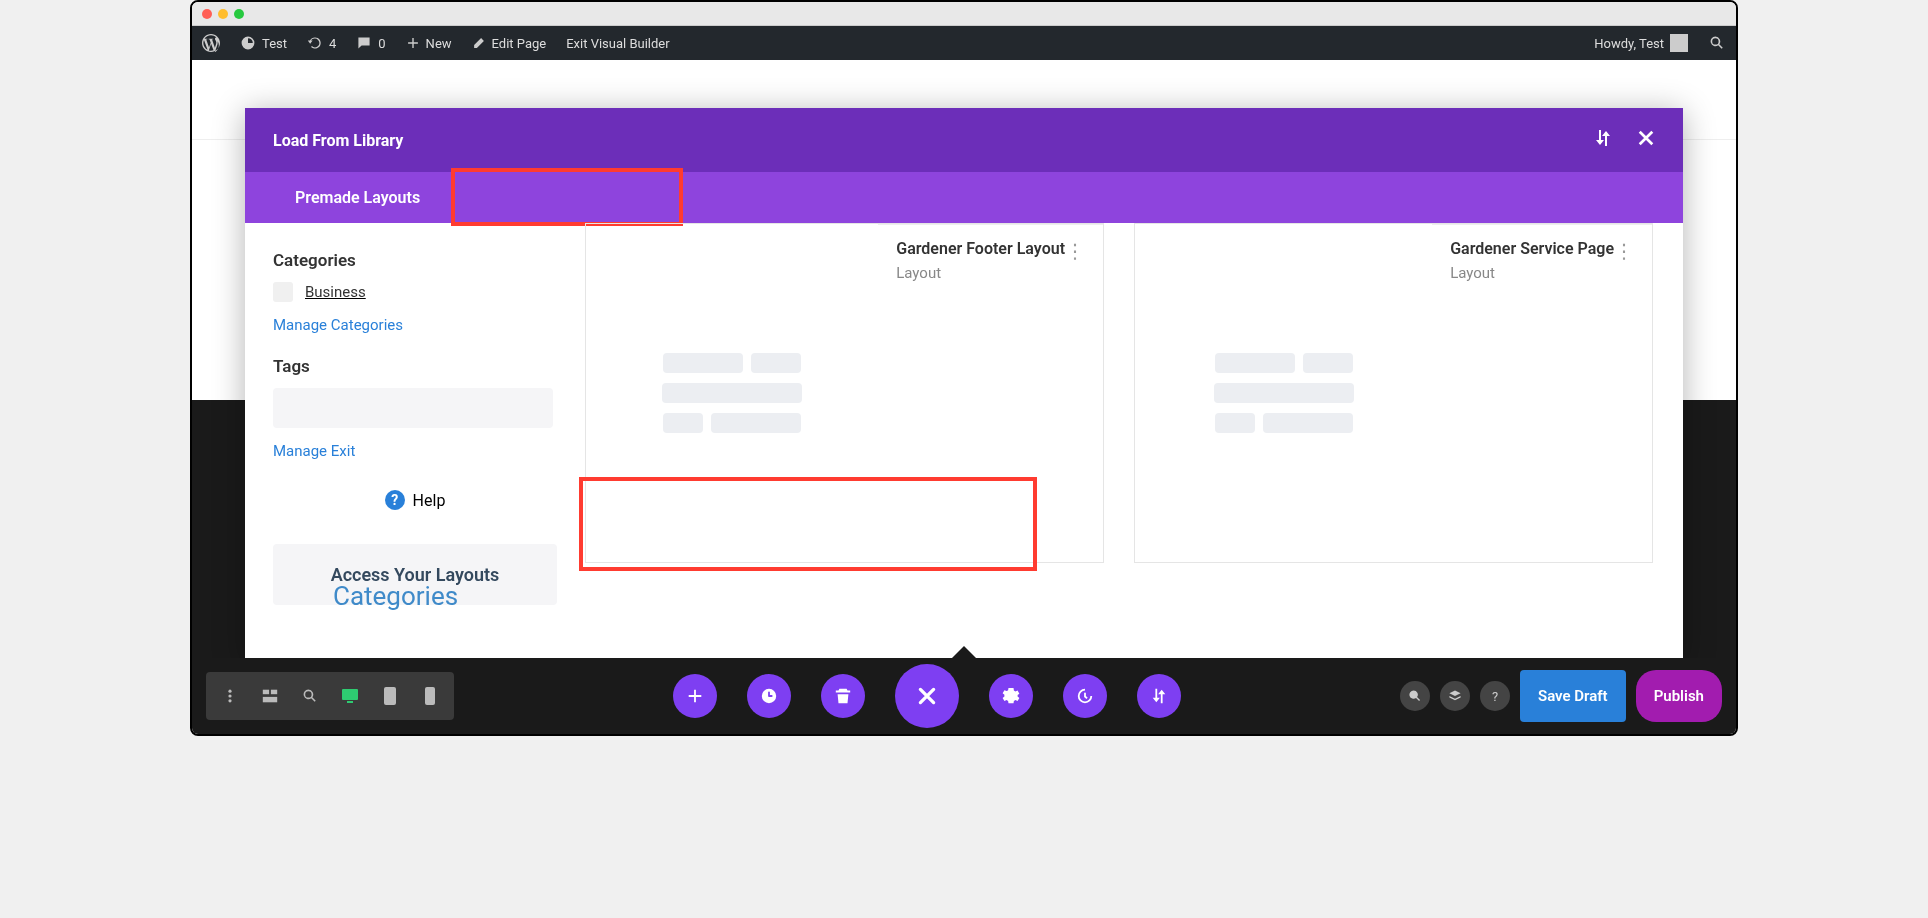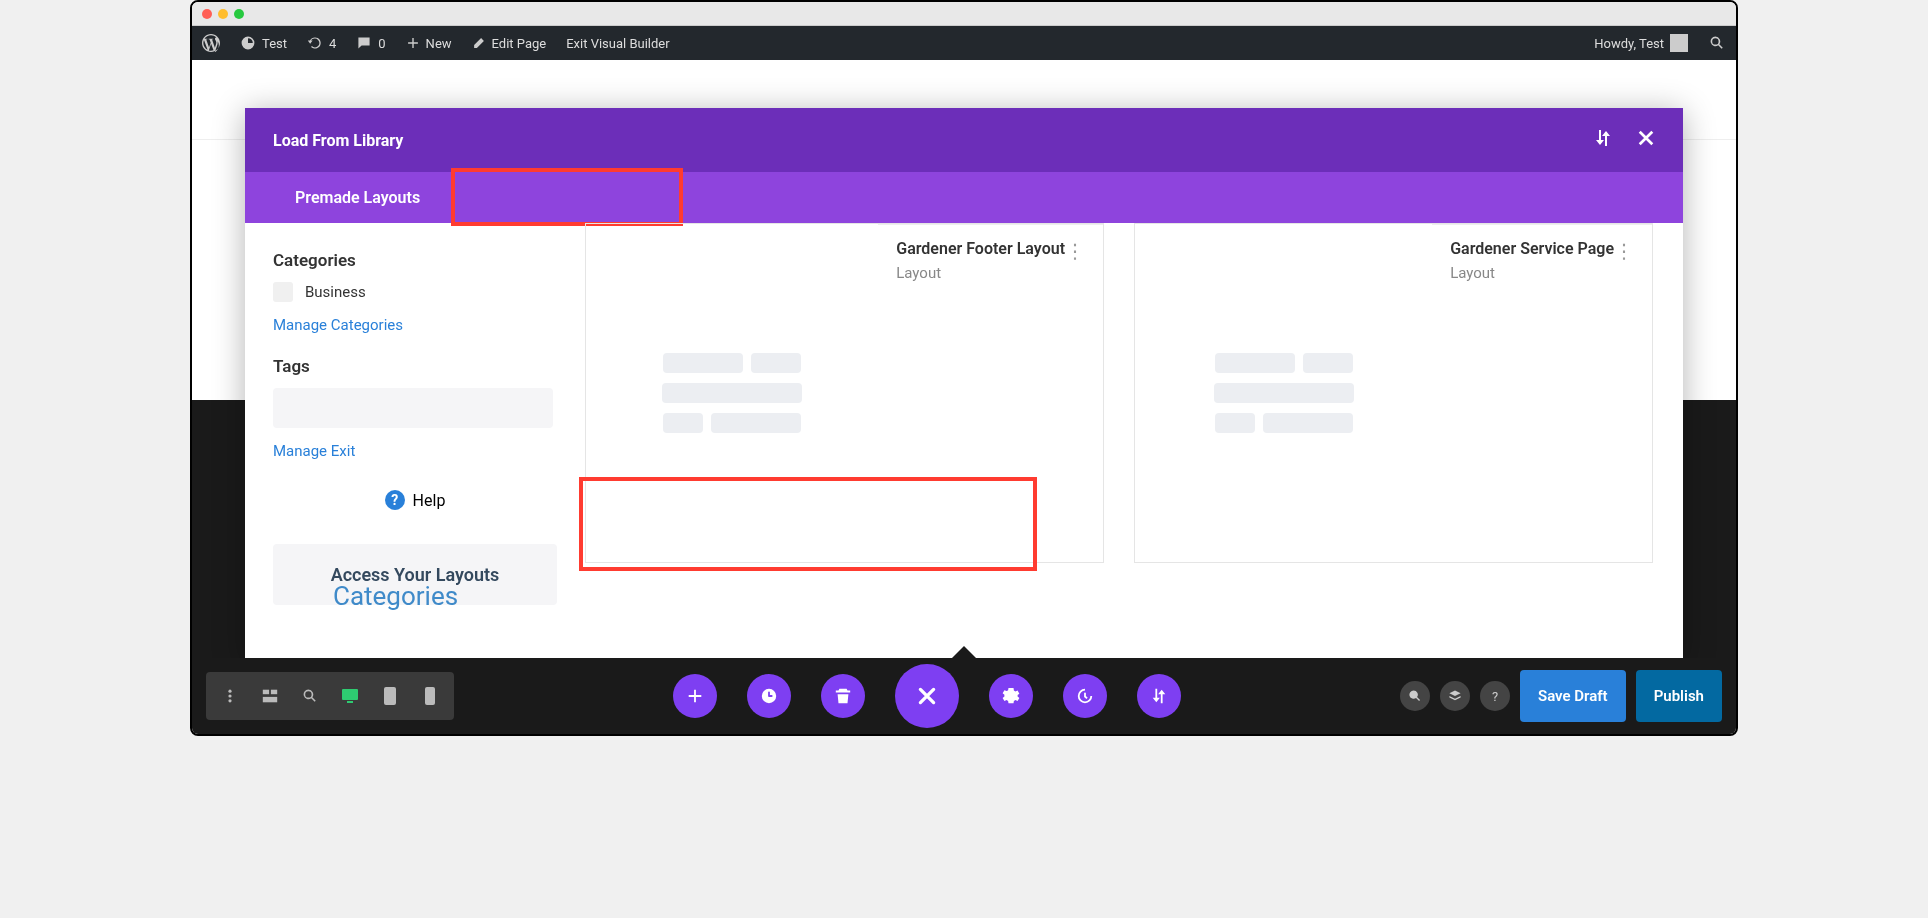--- a/index.html
+++ b/index.html
@@ -29,21 +29,21 @@
   .modal-header-actions svg { cursor: pointer; }
 
   .tabs { background: #8e44dd; display: flex; padding-left: 28px; }
   .tab { color: #fff; padding: 16px 22px; font-size: 16px; font-weight: 600; cursor: pointer; }
   .tab.active { background: #9b59e8; }
   .tab-highlight { position: absolute; border: 4px solid #ff3b30; }
 
   .modal-content { flex: 1; background: #fff; display: flex; overflow: hidden; }
   .sidebar { width: 340px; padding: 27px 28px; }
   .side-heading { font-size: 17px; font-weight: 600; color: #333; margin-bottom: 12px; }
-  .checkbox-row { display: flex; align-items: center; gap: 12px; margin-bottom: 14px; }
+  .checkbox-row { display: flex; align-items: center; gap: 12px; margin-bottom: 14px; text-decoration: underline; }
   .chk { width: 20px; height: 20px; background: #f0f0f0; border-radius: 3px; }
   .chk-label { font-size: 15px; color: #333; }
   .link { color: #2980d9; font-size: 15px; cursor: pointer; margin-bottom: 22px; display: block; }
   .tag-input { width: 280px; height: 40px; background: #f5f5f7; border-radius: 4px; margin-bottom: 14px; }
   .help-row { display: flex; align-items: center; gap: 8px; justify-content: center; margin-top: 30px; }
   .help-icon { width: 20px; height: 20px; border-radius: 50%; background: #2980d9; color: #fff; display:flex; align-items:center; justify-content:center; font-size:14px; font-weight:700;}
   .access-box { background: #f5f5f7; border-radius: 4px; padding: 20px; margin-top: 34px; text-align: center; color: #34495e; font-size: 18px; font-weight: 600; position: relative; }
   .categories-overlay { color: #3f8ac9; font-size: 26px; font-weight: 400; position: absolute; bottom: -6px; left: 60px; }
 
   .cards-area { flex: 1; display: flex; gap: 30px; padding: 0 30px 0 0; position: relative;}
@@ -61,21 +61,21 @@
   .bb-left { display:flex; align-items:center; background: #3a3a3a; border-radius: 4px; padding: 6px 4px;}
   .bb-left-btn { width: 40px; height: 36px; display:flex; align-items:center; justify-content:center; cursor:pointer; color:#bbb;}
   .bb-left-btn.active { color: #2ecc71; }
   .bb-center { display:flex; align-items:center; gap: 30px;}
   .circle-btn { width: 44px; height: 44px; border-radius: 50%; background: #7e3ff2; display:flex; align-items:center; justify-content:center; color:#fff; cursor:pointer;}
   .circle-btn.big { width: 64px; height: 64px; }
   .bb-right { display:flex; align-items:center; gap: 10px;}
   .mini-circle { width: 30px; height: 30px; border-radius:50%; background:#444; color:#ccc; display:flex; align-items:center; justify-content:center; font-size:13px; cursor:pointer;}
   .btn { padding: 17px 18px; border-radius: 4px; color:#fff; font-size: 15px; font-weight: 600; cursor:pointer; border:none;}
   .btn-draft { background: #2980d9; }
-  .btn-publish { background: #0369a1; }
+  .btn-publish { background: #a21caf; border-radius: 20px; }
   .pointer-down { position:absolute; top:-12px; left:50%; transform:translateX(-50%); width:0;height:0; border-left:14px solid transparent; border-right:14px solid transparent; border-bottom:14px solid #1a1a1a;}
 </style>
 </head>
 <body>
 
 <div class="window">
   <div class="titlebar">
     <div class="tb-dot tb-red"></div>
     <div class="tb-dot tb-yellow"></div>
     <div class="tb-dot tb-green"></div>

